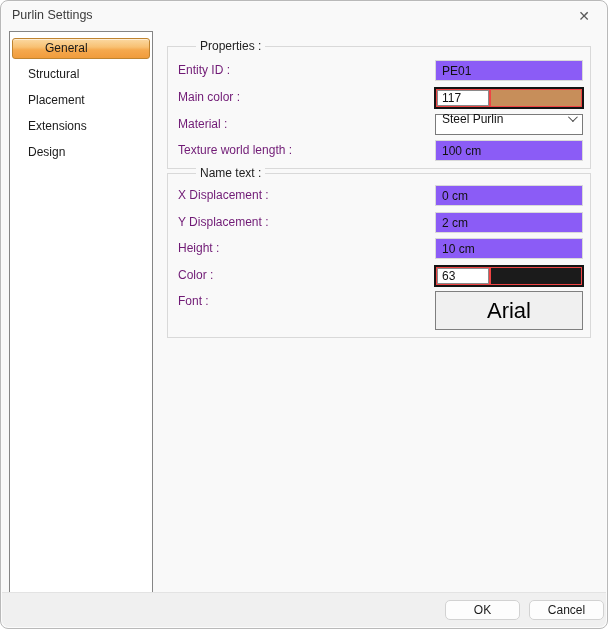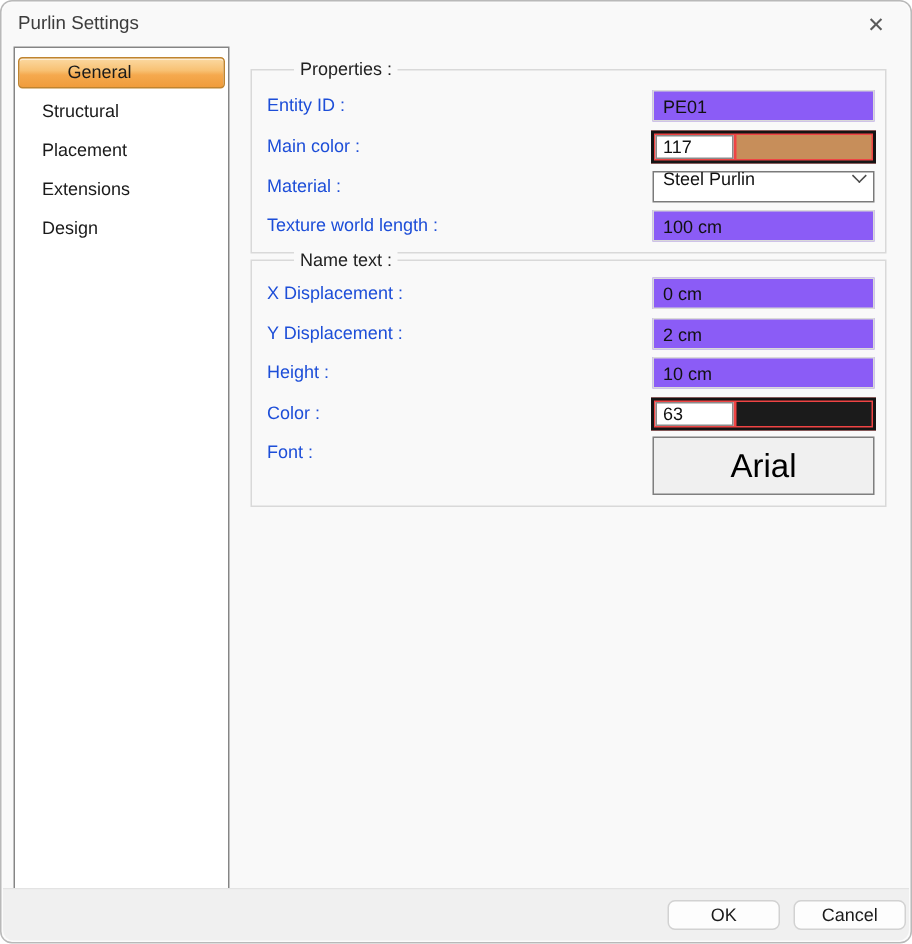--- a/index.html
+++ b/index.html
@@ -36,21 +36,21 @@
     position: absolute; left: 166px; width: 424px;
     border: 1px solid #d9d9d9; background: transparent;
   }
   .group-props { top: 45px; height: 123px; }
   .group-name { top: 172px; height: 165px; }
   .group-title {
     position: absolute; top: -8px; left: 8px; background: #f9f9f9;
     padding: 0 4px; font-size: 12px; color: #222222; margin-left: 20px;
   }
   .row { position: absolute; left: 0; width: 100%; height: 21px; }
-  .row-label { position: absolute; left: 10px; top: 0; line-height: 21px; font-size: 12px; color: #1d4ed8; white-space: nowrap; }
+  .row-label { position: absolute; left: 10px; top: 0; line-height: 21px; font-size: 12px; color: #701a75; white-space: nowrap; }
   .field { position: absolute; left: 267px; top: 0; }
   input.textfield {
     width: 148px; height: 21px; border: 1px solid #d9d9d9; background: #8b5cf6;
     font-family: "Liberation Sans", sans-serif; font-size: 12px; color: #111111; padding: 0 6px; outline: none;
   }
   .combobox {
     width: 148px; height: 21px; border: 1px solid #7a7a7a; background: #ffffff;
     display: flex; align-items: center; justify-content: space-between; padding: 0 7px 12px 6px;
   }
   .combobox .combo-text { font-size: 12px; color: #111111; }

